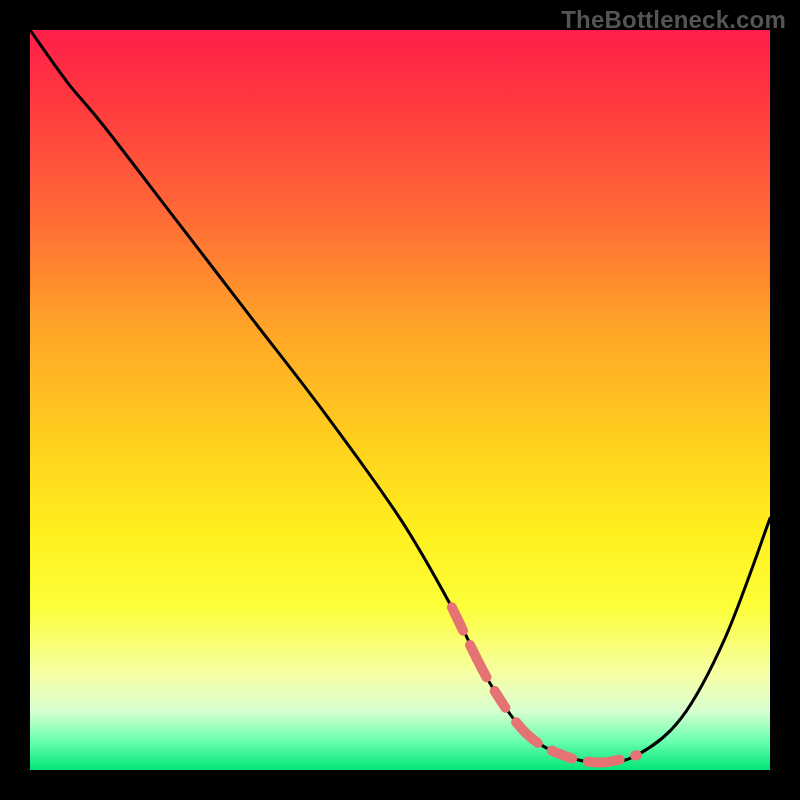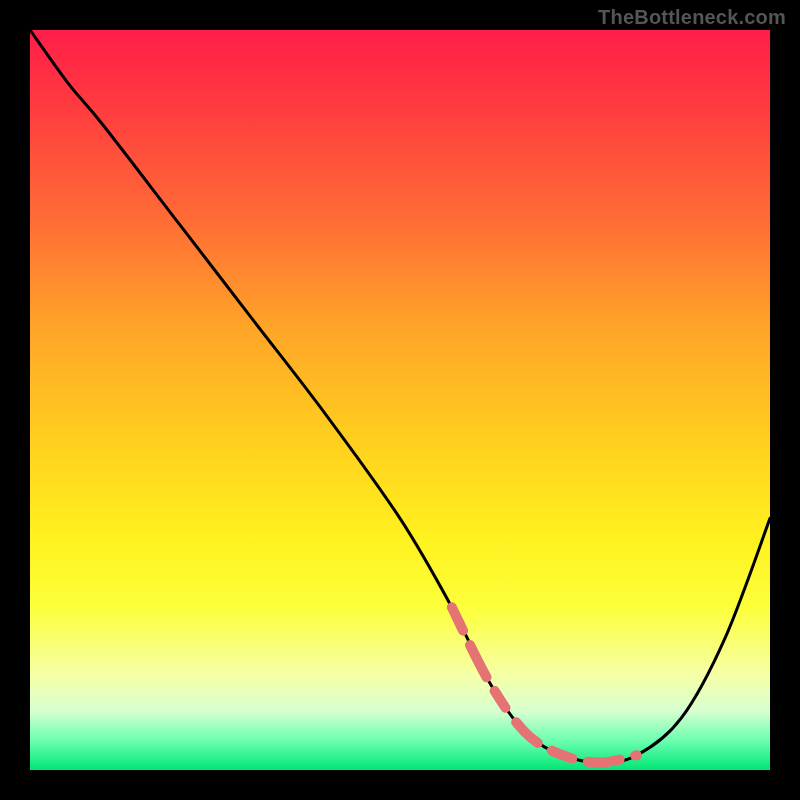--- a/index.html
+++ b/index.html
@@ -15,21 +15,21 @@
     position: relative;
     width: 800px;
     height: 800px;
     background: #000;
   }
   .watermark {
     position: absolute;
     top: 6px;
     right: 14px;
     color: #555;
-    font-size: 20px;
+    font-size: 24px;
     font-weight: 600;
     letter-spacing: 0.2px;
     z-index: 6;
   }
   .plot-area {
     position: absolute;
     left: 30px;
     top: 30px;
     width: 740px;
     height: 740px;

